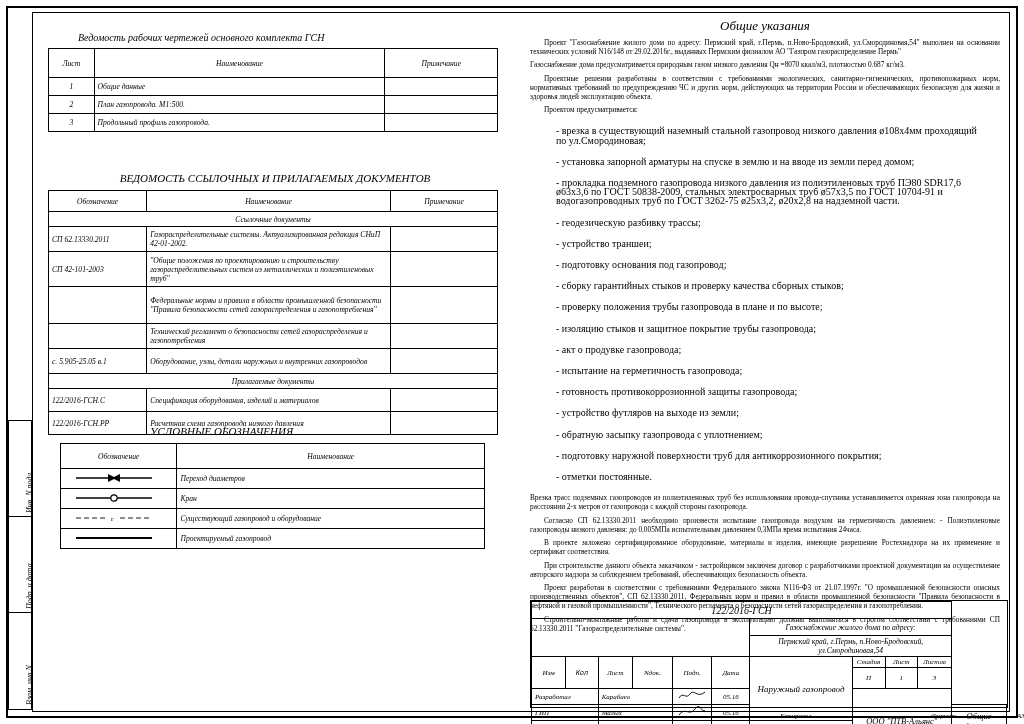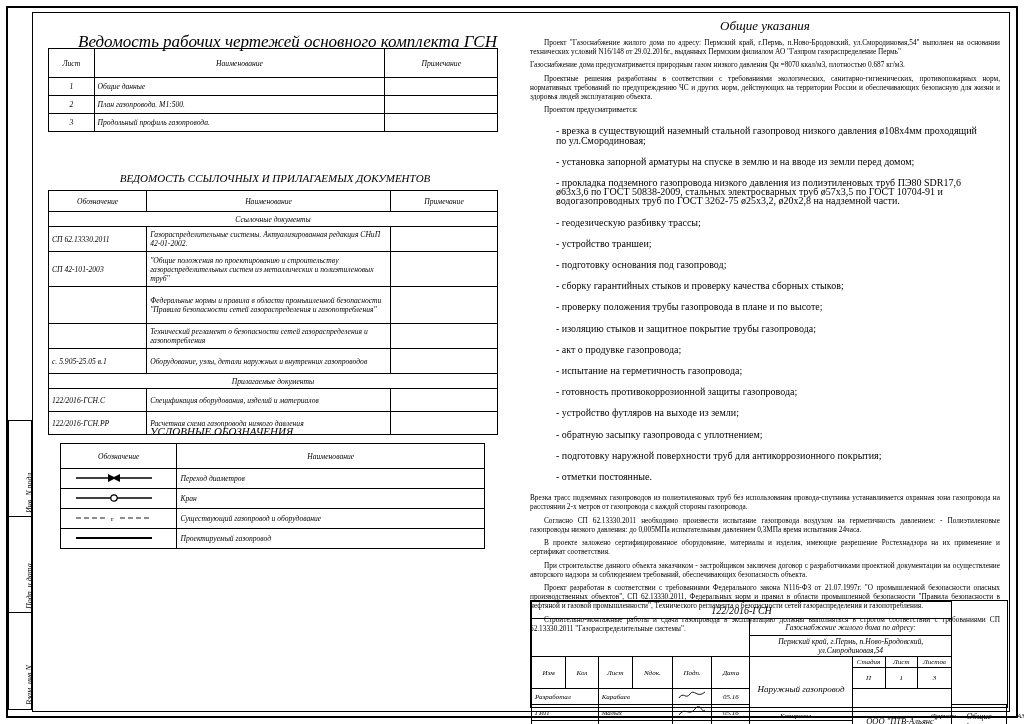--- a/index.html
+++ b/index.html
@@ -6,21 +6,21 @@
   body{width:1024px;height:724px;font-family:"Liberation Sans",sans-serif;color:#000;}
   #sheet{position:relative;width:1024px;height:724px;box-sizing:border-box;}
   .outer{position:absolute;left:6px;top:6px;width:1012px;height:712px;border:2px solid #000;box-sizing:border-box;}
   .inner{position:absolute;left:32px;top:12px;width:978px;height:700px;border:1px solid #000;box-sizing:border-box;}
   
   .vstrip{position:absolute;left:8px;top:420px;width:24px;height:290px;border:1px solid #000;box-sizing:border-box;}
   .vcell{position:absolute;left:0;width:24px;border-bottom:1px solid #000;box-sizing:border-box;}
   .vtext{position:absolute;white-space:nowrap;transform-origin:0 0;transform:rotate(-90deg);font-size:8px;font-family:"Liberation Serif",serif;font-style:italic;}
   
   .lbl{position:absolute;white-space:nowrap;}
-  .title-h{font-family:"Liberation Serif",serif;font-style:italic;font-size:17px;}
+  .title-h{font-family:"Liberation Serif",serif;font-style:italic;font-size:10px;}
   table{border-collapse:collapse;font-family:"Liberation Serif",serif;}
   table td,table th{border:1px solid #000;padding:1px 3px;font-weight:normal;font-size:7.6px;vertical-align:middle;}
   .ital{font-style:italic;}
   .ctr{text-align:center;}
   
   .rightcol{position:absolute;left:530px;top:18px;width:470px;}
   .rtitle{font-family:"Liberation Serif",serif;font-style:italic;font-size:13px;text-align:center;margin-bottom:4px;}
   .para{font-family:"Liberation Serif",serif;font-size:7.3px;line-height:9.2px;text-align:justify;margin:0 0 4px 0;}
   .para.ind{text-indent:14px;}
   .li{font-family:"Liberation Serif",serif;font-size:10px;line-height:9.2px;margin:12px;padding-left:14px;}
@@ -219,21 +219,21 @@
         <td colspan="6" rowspan="2" style="width:46%;border-right:1px solid #000;padding:0;">
           <div style="height:14px"></div>
         </td>
         <td colspan="3" class="ctr ital" style="height:14px;font-size:7.6px;">Газоснабжение жилого дома по адресу:</td>
       </tr>
       <tr>
         <td colspan="3" class="ctr ital" style="height:14px;font-size:7.6px;">Пермский край, г.Пермь, п.Ново-Бродовский, ул.Смородиновая,54</td>
       </tr>
       <tr>
         <td class="ctr ital" style="width:30px;">Изм</td>
-        <td class="ctr ital" style="width:28px;">Кол</td>
+        <td class="ctr ital" style="width:28px;font-family:Liberation Mono, monospace;">Кол</td>
         <td class="ctr ital" style="width:30px;">Лист</td>
         <td class="ctr ital" style="width:36px;">Nдок.</td>
         <td class="ctr ital" style="width:36px;">Подп.</td>
         <td class="ctr ital" style="width:34px;">Дата</td>
         <td rowspan="3" class="ctr ital" style="font-size:9px;">Наружный газопровод</td>
         <td colspan="2" style="padding:0;">
           <table style="width:100%;border:none;">
             <tbody>
                   <tr>
               <td class="ctr ital" style="border:none;border-right:1px solid #000;border-bottom:1px solid #000;width:33%;">Стадия</td>

